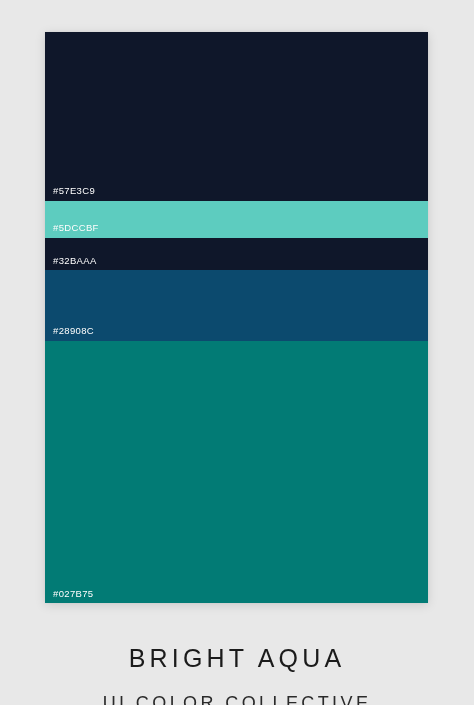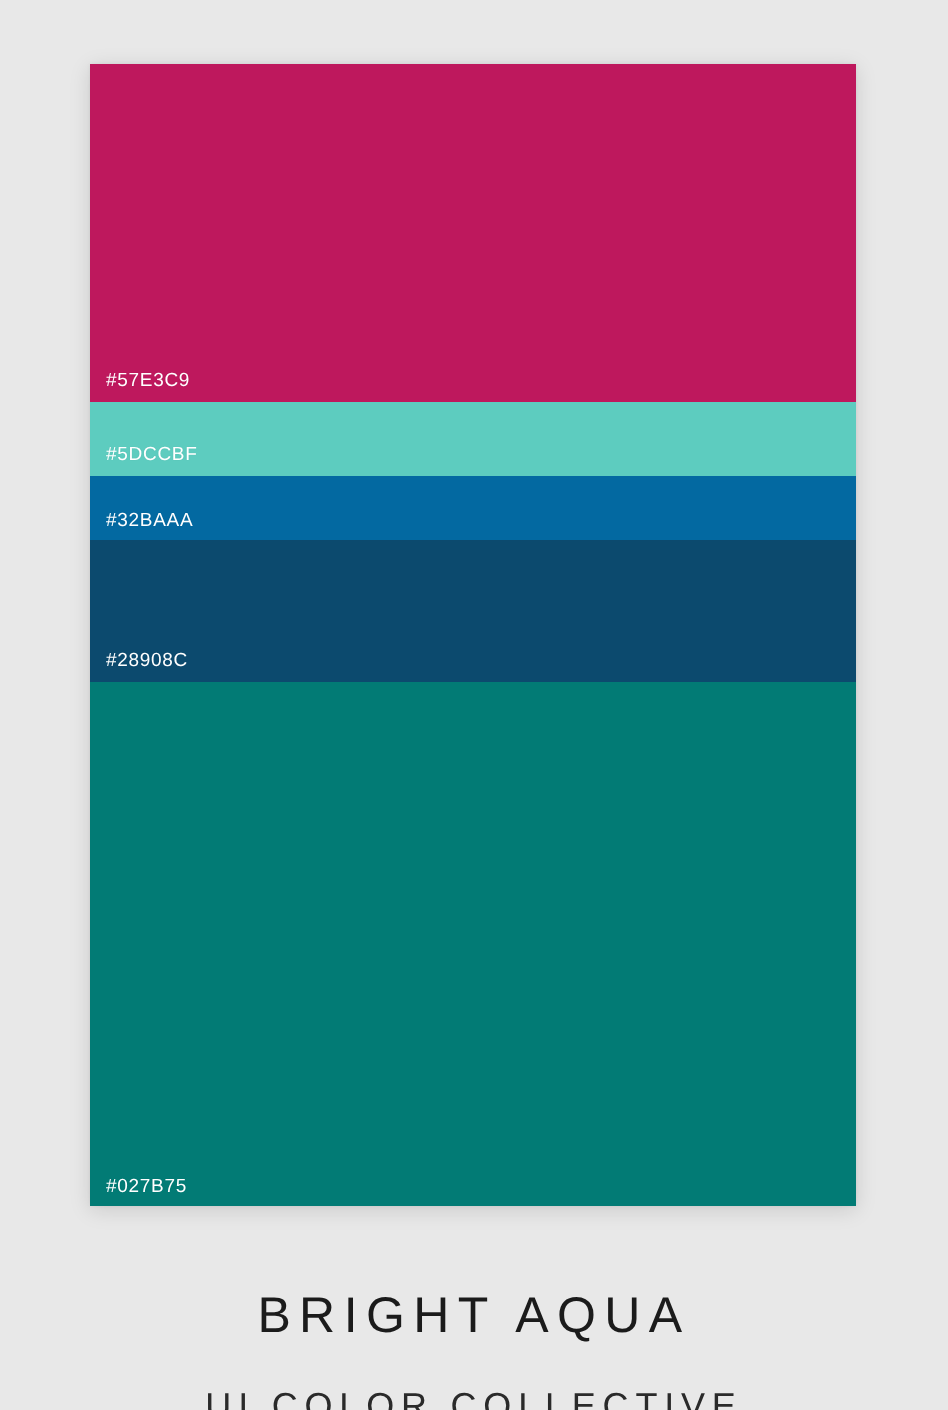--- a/index.html
+++ b/index.html
@@ -87,29 +87,29 @@
     white-space: nowrap;
   }
 </style>
 </head>
 <body style="background: rgb(232, 232, 232);">
 
 <div id="palette-page" style="background: rgb(232, 232, 232);">
 
   <div id="palette-card">
 
-    <div class="swatch" style="background: #be185d; height: 187px;">
+    <div class="swatch" style="background: #0f172a; height: 187px;">
       <span class="swatch-label">#57E3C9</span>
     </div>
 
     <div class="swatch" style="background: rgb(93, 204, 191); height: 41px;">
       <span class="swatch-label">#5DCCBF</span>
     </div>
 
-    <div class="swatch" style="background: #0369a1; height: 36px;">
+    <div class="swatch" style="background: #0f172a; height: 36px;">
       <span class="swatch-label">#32BAAA</span>
     </div>
 
     <div class="swatch" style="background: #0c4a6e; height: 78px;">
       <span class="swatch-label">#28908C</span>
     </div>
 
     <div class="swatch" style="background: rgb(2, 123, 117); height: 291px;">
       <span class="swatch-label">#027B75</span>
     </div>

